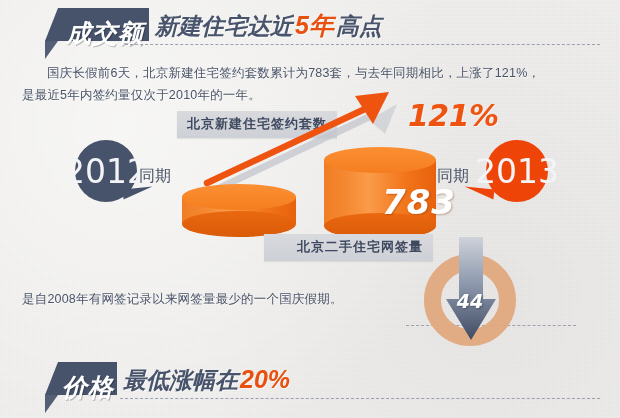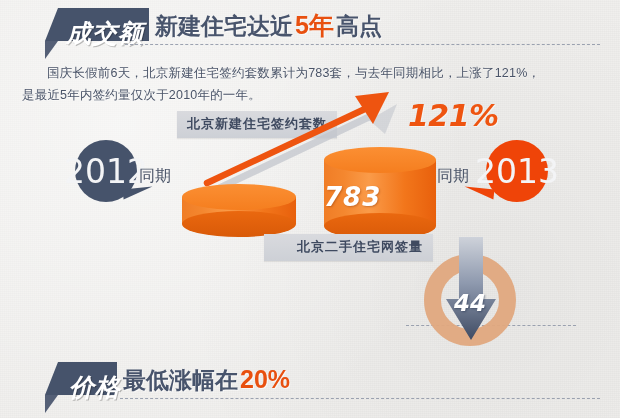--- a/index.html
+++ b/index.html
@@ -68,20 +68,21 @@
     text-shadow: 1px 1px 0 rgba(0,0,0,0.25);
     white-space: nowrap;
   }
   .banner-rest {
     position: absolute;
     left: 110px; top: 1px;
     height: 32px;
     line-height: 32px;
     font-size: 23px;
     font-weight: bold;
+    font-style: italic;
     color: #48546c;
     white-space: nowrap;
     text-shadow: 1px 1px 0 rgba(255,255,255,0.6);
   }
   .banner-rest .hl {
     color: #e8500f;
     font-size: 25px;
     padding: 0 2px;
   }
   .banner-dash {
@@ -165,44 +166,45 @@
   }
   .cyl-bottom {
     position: absolute;
     left: 0;
     border-radius: 50%;
     background: linear-gradient(180deg, #ea680f 0%, #d95a08 100%);
   }
   .cyl-value {
     position: absolute;
     width: 100%;
-    text-align: left;
+    text-align: right;
     color: #ffffff;
-    font-size: 26px;
+    font-size: 34px;
     font-weight: bold;
     font-style: italic;
     font-family: "DejaVu Sans", sans-serif;
     letter-spacing: 1px;
     text-shadow: 1px 1px 2px rgba(120,40,0,0.35);
+    padding-left: 20px;
   }
 
   
   .ring {
     position: absolute;
     border-radius: 50%;
     border: 17px solid #e0a87e;
     box-sizing: border-box;
     opacity: 0.95;
   }
   .ring-value {
     position: absolute;
     width: 100%;
     text-align: center;
     color: #ffffff;
-    font-size: 23px;
+    font-size: 19px;
     font-weight: bold;
     font-style: italic;
     font-family: "DejaVu Sans", sans-serif;
     text-shadow: 1px 1px 2px rgba(30,45,70,0.45);
   }
 </style>
 </head>
 <body>
 
 <div id="page">
@@ -276,25 +278,26 @@
         <stop offset="0%" stop-color="#ced2da"></stop>
         <stop offset="45%" stop-color="#8e99ae"></stop>
         <stop offset="100%" stop-color="#3f4b63"></stop>
       </linearGradient>
     </defs>
     <polygon points="13,0 37,0 37,62 50,62 25,103 0,62 13,62" fill="url(#arrGrad)"></polygon>
   </svg>
   <div class="ring-value" style="left:424px; top:290px; width:92px;">44</div>
 
   <div class="para" style="left:22px; top:288px; width:400px;">
+    <div>是自2008年有网签记录以来网签量最少的一个国庆假期。</div>
   </div>
 
   <div class="banner-wrap" style="left:45px; top:362px;">
     <div class="banner-flag" style="width:72px; -webkit-clip-path:polygon(13px 0, 72px 0, 72px 33px, 0 33px); clip-path:polygon(13px 0, 72px 0, 72px 33px, 0 33px);"></div>
     <div class="banner-tail"></div>
-    <div class="banner-key" style="left:16px; width:54px;margin-left:7px;">价格</div>
+    <div class="banner-key" style="left:16px; width:54px;">价格</div>
     <div class="banner-rest" style="left:78px;">
       <span>最低涨幅在</span><span class="hl">20%</span><span></span>
     </div>
   </div>
   <div class="banner-dash" style="left:120px; top:398px; width:480px;"></div>
 
 </div>
 
 </body></html>

